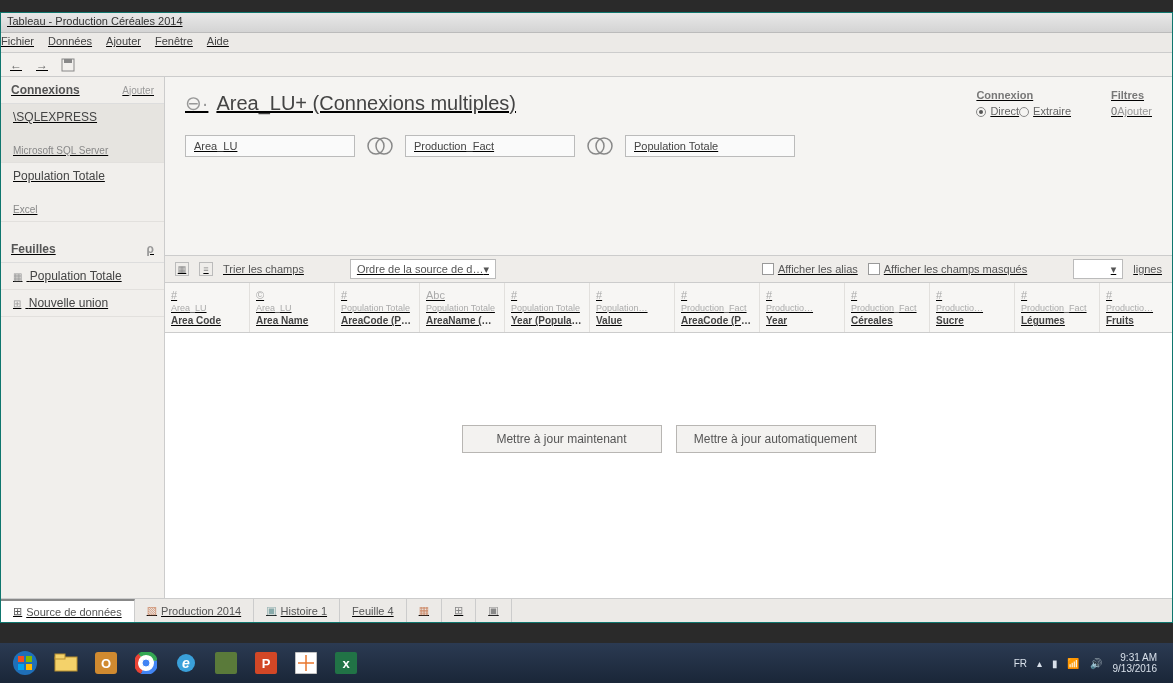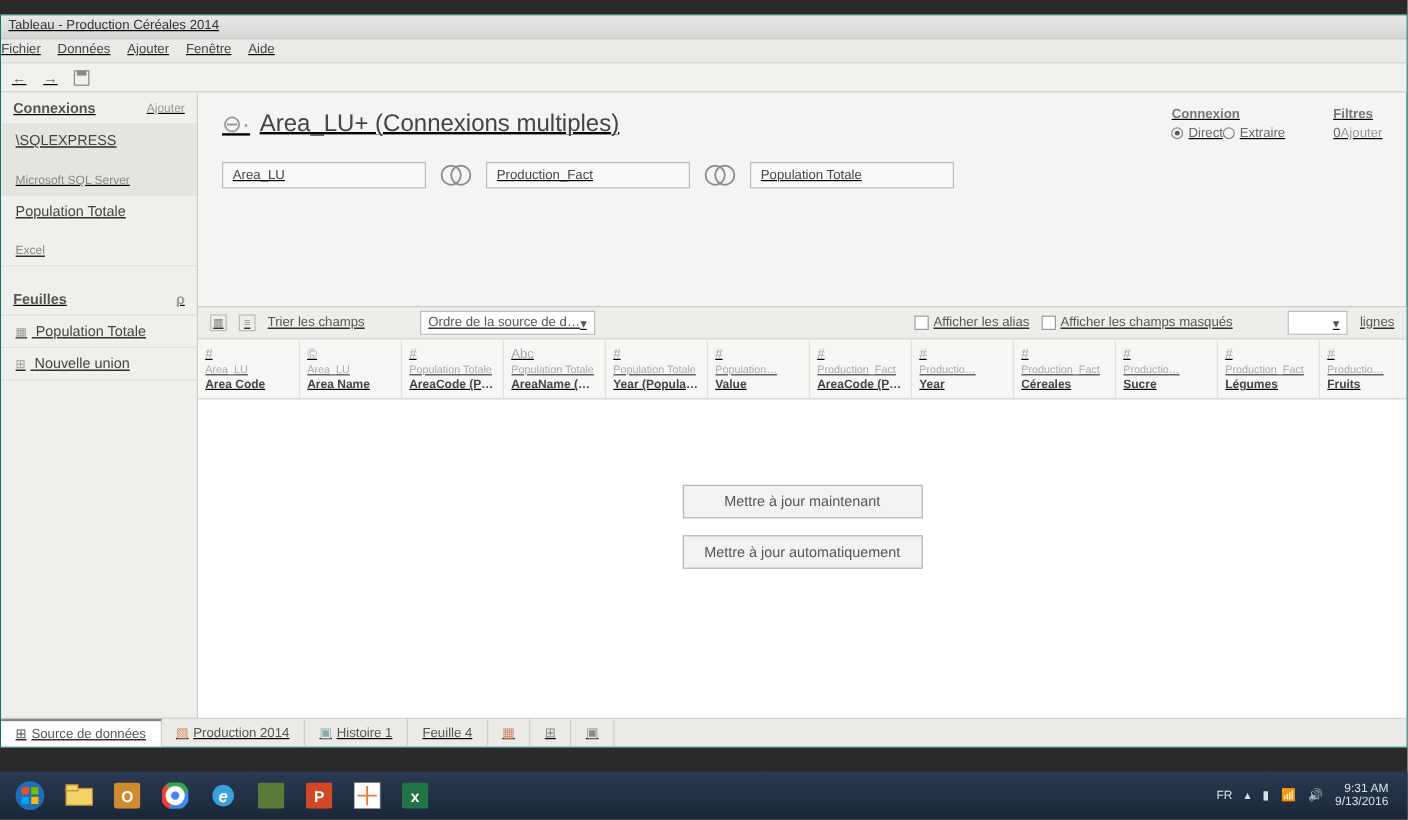--- a/index.html
+++ b/index.html
@@ -32,21 +32,21 @@
   .grid-toolbar { height:28px; border-top:1px solid #ccc; border-bottom:1px solid #ccc; background:#efedea; display:flex; align-items:center; padding:0 10px; gap:10px; font-size:11px; color:#555; }
   .gt-select { height:20px; border:1px solid #bbb; background:#fff; padding:0 6px; display:flex; align-items:center; font-size:11px; color:#555; min-width:140px; justify-content:space-between;margin-left:36px; }
   .gt-check { display:flex; align-items:center; gap:4px; }
   .chkbox { width:12px; height:12px; border:1px solid #999; background:#fff; }
   .grid-head { display:flex; border-bottom:1px solid #ccc; background:#f7f6f4; overflow:hidden; }
   .col { width:85px; min-width:85px; padding:6px 6px; font-size:10px; color:#555; border-right:1px solid #e2e0dd; display:flex; flex-direction:column; gap:2px; }
   .col .src { color:#aaa; font-size:9px; white-space:nowrap; overflow:hidden; text-overflow:ellipsis;}
   .col .fld { font-weight:bold; color:#444; white-space:nowrap; overflow:hidden; text-overflow:ellipsis;}
   .col .type { color:#aaa; font-size:11px; }
   .grid-body { flex:1; background:#fff; position:relative; }
-  .update-box { position:absolute; left:50%; top:40%; transform:translate(-50%,-50%); display:flex; flex-direction:column; gap:14px; }
+  .update-box { position:absolute; left:50%; top:40%; transform:translate(-50%,-50%); display:flex; flex-direction:row; gap:14px; }
   .update-btn { width:200px; height:28px; background:#f3f2f0; border:1px solid #b8b6b3; font-size:12px; color:#555; display:flex; align-items:center; justify-content:center; cursor:default; }
   .bottom-tabs { height:24px; background:#eceae7; border-top:1px solid #ccc; display:flex; align-items:center; font-size:11px; color:#555; }
   .tab { padding:0 12px; height:100%; display:flex; align-items:center; border-right:1px solid #ccc; cursor:default; }
   .tab.active { background:#fff; border-top:2px solid #888; }
   .taskbar { position:absolute; bottom:0; left:0; right:0; height:40px; background:linear-gradient(#2b3a52,#1a2638); display:flex; align-items:center; padding:0 6px; gap:4px; }
   .start { width:38px; height:32px; display:flex; align-items:center; justify-content:center; }
   .task-icon { width:36px; height:32px; display:flex; align-items:center; justify-content:center; border-radius:2px; }
   .tray { margin-left:auto; display:flex; align-items:center; gap:10px; color:#d8e0ea; font-size:10px; padding-right:10px;}
   .tray-clock { text-align:right; line-height:1.1; }
   svg { display:block; }

